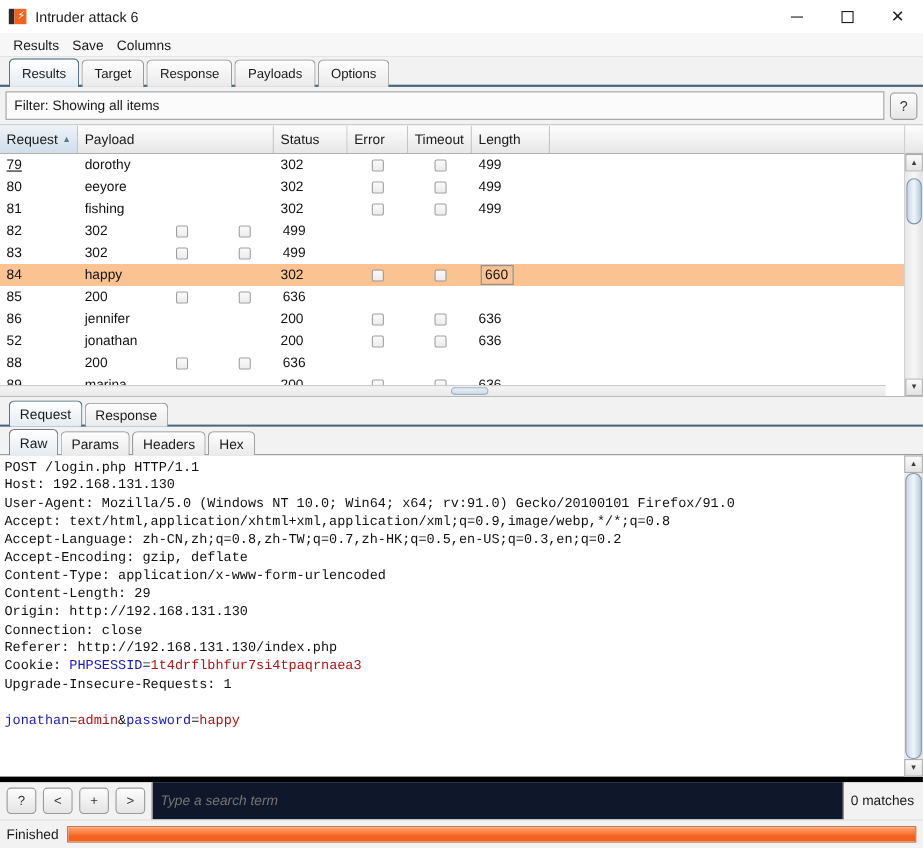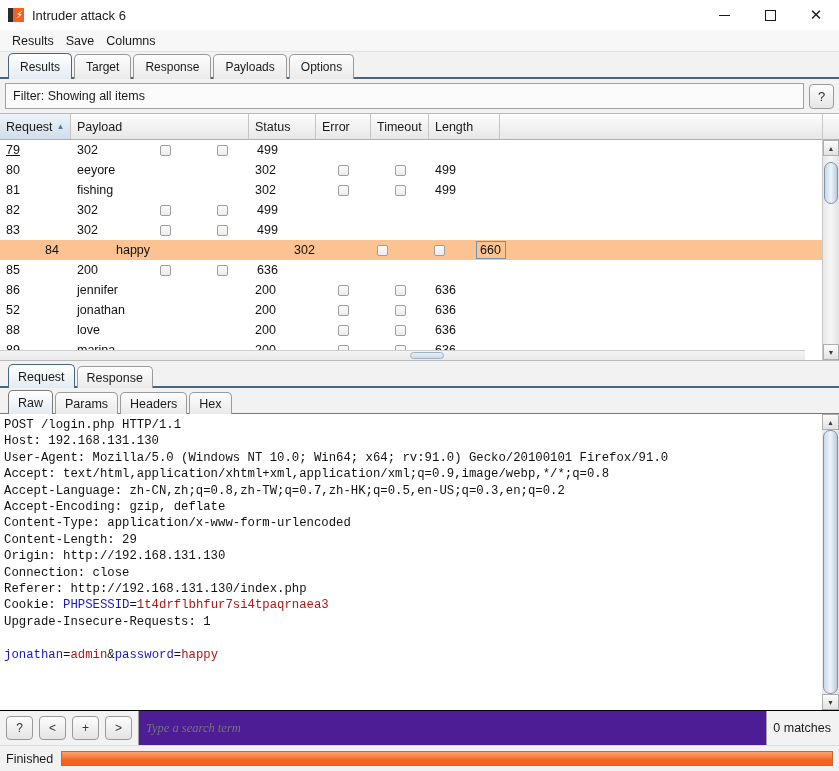--- a/index.html
+++ b/index.html
@@ -358,21 +358,21 @@
     z-index: 3;
   }
   .tab-sm2.active { border-color: #7a7a7a; }
 
   .editor-wrap {
     flex: 1 1 auto;
     display: flex;
     background: #ffffff;
     min-height: 0;
     position: relative;
-    border-bottom: 1px solid #000000;
+    border-bottom: 5px solid #000000;
   }
   .editor {
     flex: 1 1 auto;
     padding: 3px 4px 3px 4px;
     font-family: "Liberation Mono", "DejaVu Sans Mono", monospace;
     font-size: 12.3px;
     line-height: 16.4px;
     color: #111111;
     white-space: pre;
     overflow: hidden;
@@ -397,26 +397,26 @@
     background: linear-gradient(to bottom, #fdfdfd 0%, #e4e4e4 100%);
     display: flex; align-items: center; justify-content: center;
     font-size: 12px; color: #333;
     cursor: default;
     flex: 0 0 auto;
   }
   .search-input {
     flex: 1 1 auto;
     height: 36px;
     border: 1px solid #a0a0a0;
-    background: #4c1d95;
+    background: #0f172a;
     font-size: 12.5px;
     font-style: italic;
     color: #8c8c8c;
     padding-left: 7px;
-    font-family: Liberation Serif, serif;
+    font-family: Liberation Sans, sans-serif;
     outline: none;
   }
   .match-count {
     font-size: 12.5px;
     color: #1a1a1a;
     flex: 0 0 auto;
     padding-right: 2px;
     white-space: nowrap;
   }
 
@@ -513,20 +513,21 @@
             <span>Timeout</span>
           </div>
           <div class="th" style="width: 71px;">
             <span>Length</span>
           </div>
           <div class="th-filler"></div>
         </div>
       <div class="tbody" id="tbody">
           <div class="trow">
             <div class="td" style="width: 71px; text-decoration: underline;">79</div>
+            <div class="td" style="width: 178px;">dorothy</div>
             <div class="td" style="width: 67px;">302</div>
             <div class="td center" style="width: 55px;">
               <span class="cb"></span>
             </div>
             <div class="td center" style="width: 58px;">
               <span class="cb"></span>
             </div>
             <div class="td" style="width: 71px;">499</div>
             <div class="td" style="width: 175px;"></div>
           </div>
@@ -574,21 +575,21 @@
             <div class="td center" style="width: 55px;">
               <span class="cb"></span>
             </div>
             <div class="td center" style="width: 58px;">
               <span class="cb"></span>
             </div>
             <div class="td" style="width: 71px;">499</div>
             <div class="td" style="width: 175px;"></div>
           </div>
           <div class="trow selected">
-            <div class="td" style="width: 71px; margin-left: 39px;">84</div>
+            <div class="td" style="width: 71px;">84</div>
             <div class="td" style="width: 178px;">happy</div>
             <div class="td" style="width: 67px;">302</div>
             <div class="td center" style="width: 55px;">
               <span class="cb"></span>
             </div>
             <div class="td center" style="width: 58px;">
               <span class="cb"></span>
             </div>
             <div class="td" style="width: 71px;">
               <span class="cellbox">660</span>
@@ -628,21 +629,20 @@
               <span class="cb"></span>
             </div>
             <div class="td center" style="width: 58px;">
               <span class="cb"></span>
             </div>
             <div class="td" style="width: 71px;">636</div>
             <div class="td" style="width: 175px;"></div>
           </div>
           <div class="trow">
             <div class="td" style="width: 71px;">88</div>
-            <div class="td" style="width: 178px;">love</div>
             <div class="td" style="width: 67px;">200</div>
             <div class="td center" style="width: 55px;">
               <span class="cb"></span>
             </div>
             <div class="td center" style="width: 58px;">
               <span class="cb"></span>
             </div>
             <div class="td" style="width: 71px;">636</div>
             <div class="td" style="width: 175px;"></div>
           </div>

